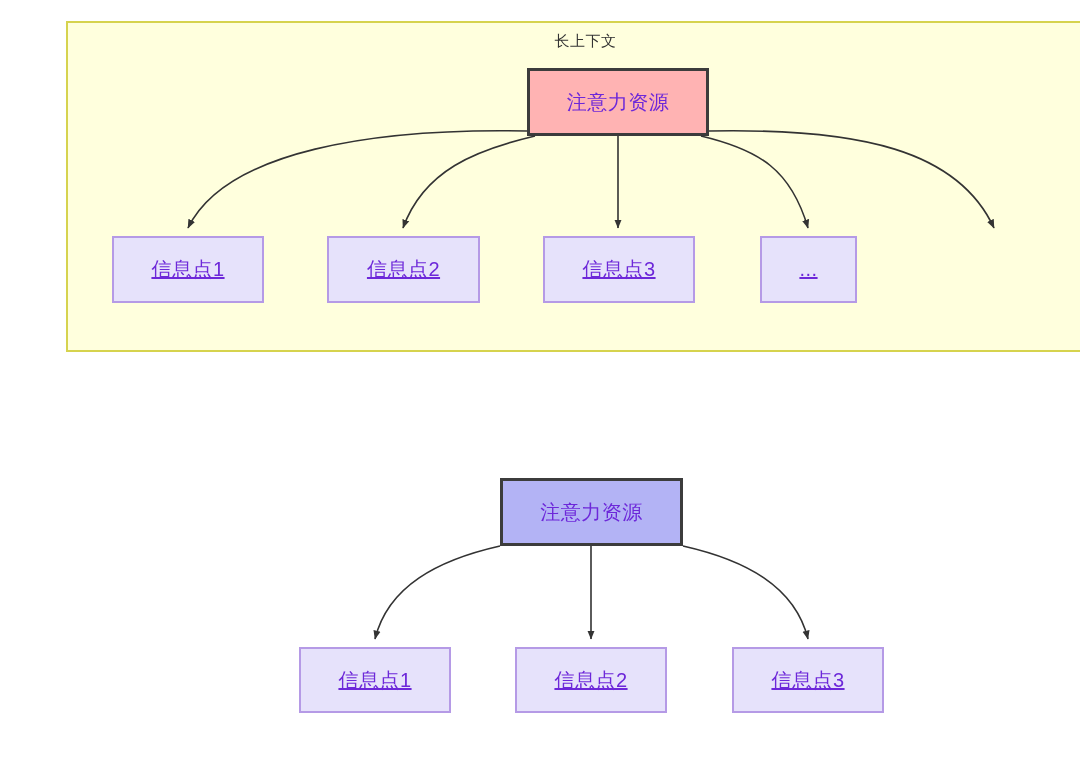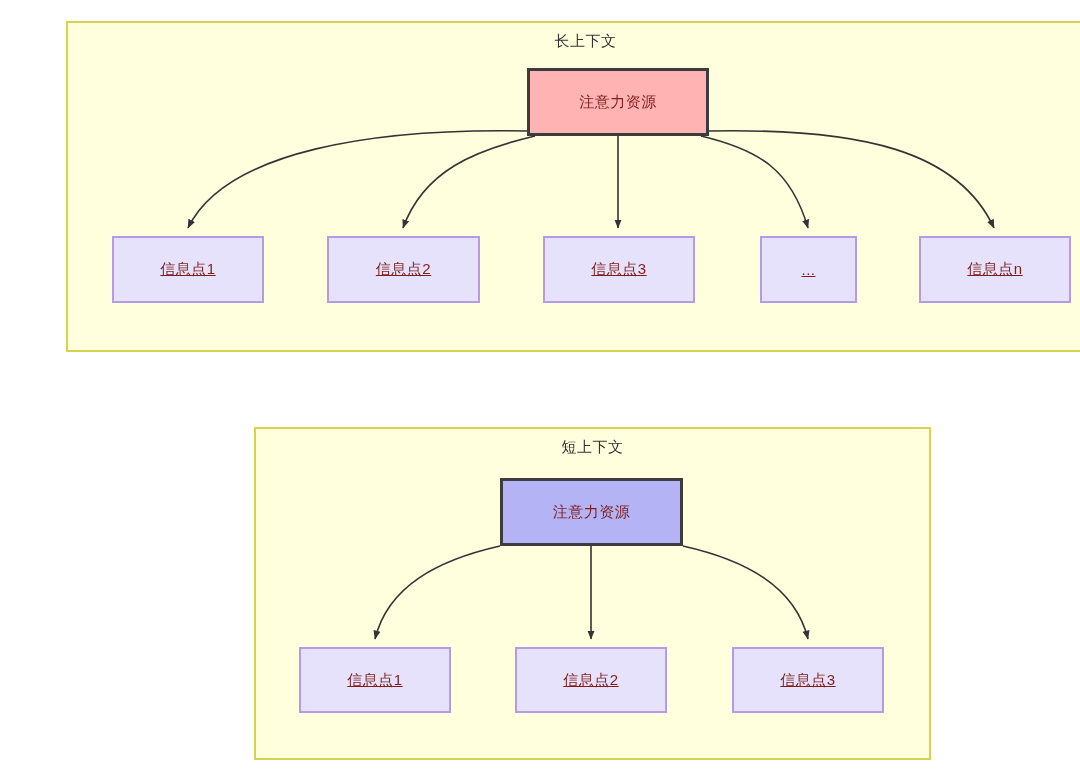--- a/index.html
+++ b/index.html
@@ -33,22 +33,22 @@
     letter-spacing:0.5px;
     white-space:nowrap;
   }
 
   .node{
     position:absolute;
     box-sizing:border-box;
     display:flex;
     align-items:center;
     justify-content:center;
-    font-size:15px;
-    color:#7f1d1d;
+    font-size:20px;
+    color:#6d28d9;
     letter-spacing:0.5px;
     white-space:nowrap;
   }
 
   .node-root{
     border:3px solid #3c3c3c;
   }
   .node-root.pink{background:#ffb3b3;}
   .node-root.blue{background:#b3b3f5;}
 
@@ -80,25 +80,21 @@
   <div class="container-box" id="container-long">
     <div class="container-title">长上下文</div>
   </div>
 
   <div class="node node-root pink" id="node-long-root">注意力资源</div>
 
   <div class="node node-leaf" id="node-long-leaf-1">信息点1</div>
   <div class="node node-leaf" id="node-long-leaf-2">信息点2</div>
   <div class="node node-leaf" id="node-long-leaf-3">信息点3</div>
   <div class="node node-leaf" id="node-long-leaf-ellipsis">...</div>
-  <div class="node node-leaf" id="node-long-leaf-n">信息点n</div>
 
-  <div class="container-box" id="container-short">
-    <div class="container-title">短上下文</div>
-  </div>
 
   <div class="node node-root blue" id="node-short-root">注意力资源</div>
 
   <div class="node node-leaf" id="node-short-leaf-1">信息点1</div>
   <div class="node node-leaf" id="node-short-leaf-2">信息点2</div>
   <div class="node node-leaf" id="node-short-leaf-3">信息点3</div>
 
   <svg class="svg-layer" viewBox="0 0 1080 774">
     <defs>
       <marker id="arrowhead" markerWidth="10" markerHeight="10" refX="8.4" refY="4" orient="auto" markerUnits="userSpaceOnUse">

